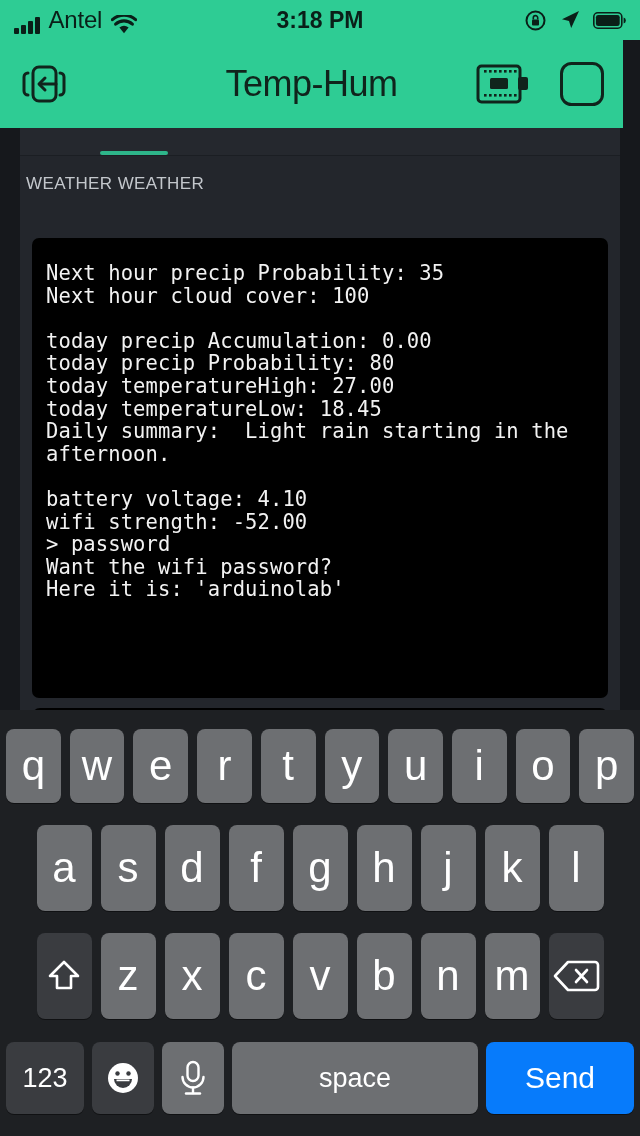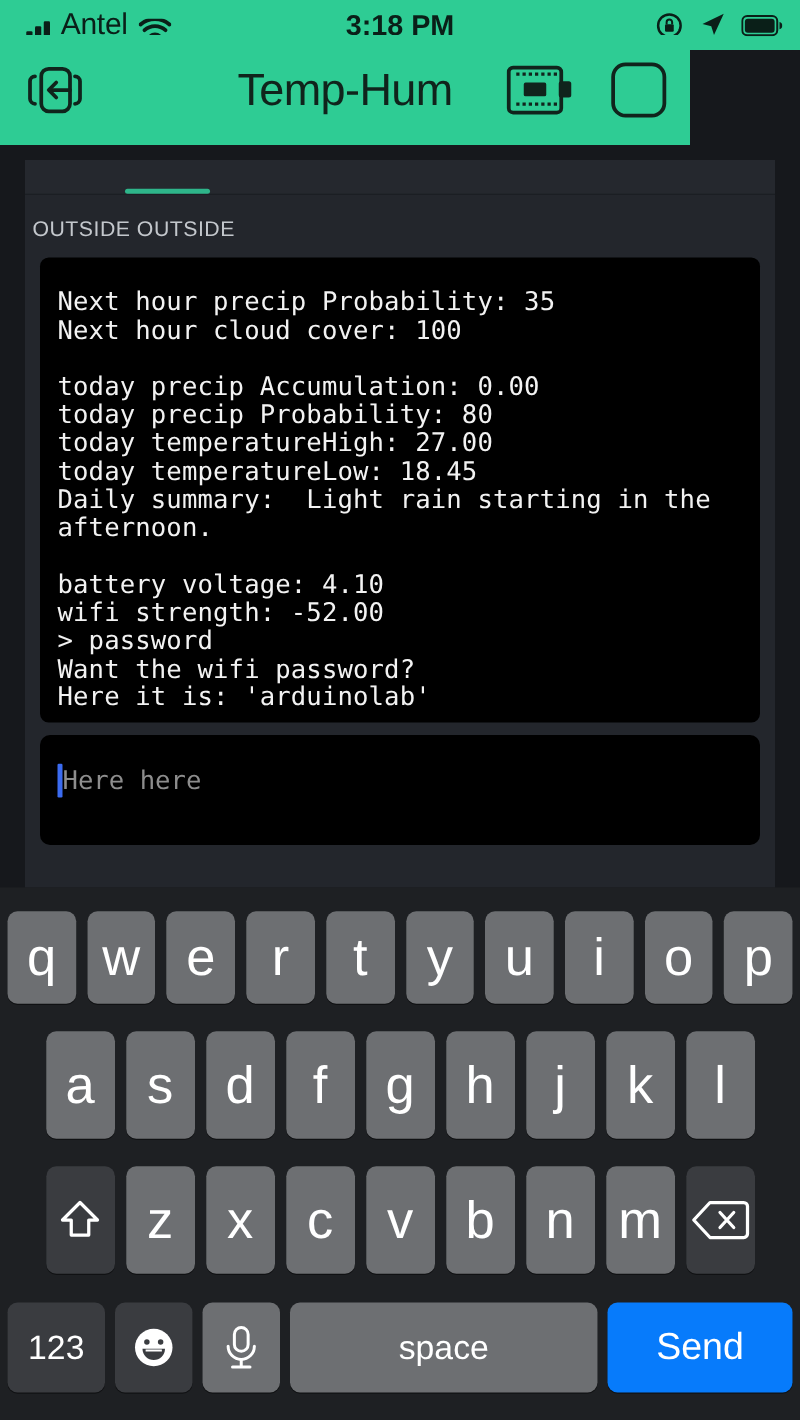--- a/index.html
+++ b/index.html
@@ -27,21 +27,21 @@
   }
   .bars{ display:flex; align-items:flex-end; gap:2.5px; height:17px; }
   .bars i{ display:block; width:4.5px; background:#0a1f18; border-radius:1px; }
   .bars i:nth-child(1){ height:6px; }
   .bars i:nth-child(2){ height:9.5px; }
   .bars i:nth-child(3){ height:13px; }
   .bars i:nth-child(4){ height:17px; }
 
   
   .navbar{
-    position:absolute; top:28px; left:0; width:552px; height:88px;
+    position:absolute; top:40px; left:0; width:623px; height:88px;
     background:#2ecc94;
     display:flex; align-items:center; justify-content:space-between;
     padding:0 18px;
   }
   .nav-title{
     position:absolute; left:0; right:0; text-align:center;
     font-size:36px; font-weight:400; color:#10241c;
     letter-spacing:-.5px; pointer-events:none;
   }
   .nav-right{ display:flex; align-items:center; gap:28px; z-index:2; }
@@ -66,22 +66,23 @@
   }
   .section-label{
     color:#c3c7cc; font-size:17px; letter-spacing:.4px;
     padding:18px 0 12px 6px;
     font-family:"Liberation Sans", sans-serif;
   }
   .panel-inner{ padding:0 12px; }
 
   .terminal{
     background:#000; border-radius:7px;
-    height:372px; padding:24px 22px 10px 14px;
+    height:460px; padding:24px 22px 10px 14px;
     overflow:hidden;
+    margin-top:32px;
   }
   .terminal pre{
     color:#f2f2f2;
     font-family:"DejaVu Sans Mono", monospace;
     font-size:20.5px; line-height:22.6px;
     white-space:pre-wrap; word-break:break-word;
     letter-spacing:.1px;
   }
 
   .inputbox{
@@ -226,21 +227,21 @@
         </svg>
       </div>
     </div>
   </div>
 
   <div class="content">
     <div class="panel">
       <div class="tabstrip">
         <div class="tab-indicator"></div>
       </div>
-      <div class="section-label">OUTSIDE OUTSIDE</div>
+      <div class="section-label">WEATHER WEATHER</div>
       <div class="panel-inner">
         <div class="terminal">
           <pre>Next hour precip Probability: 35
 Next hour cloud cover: 100
 
 today precip Accumulation: 0.00
 today precip Probability: 80
 today temperatureHigh: 27.00
 today temperatureLow: 18.45
 Daily summary:  Light rain starting in the afternoon.

